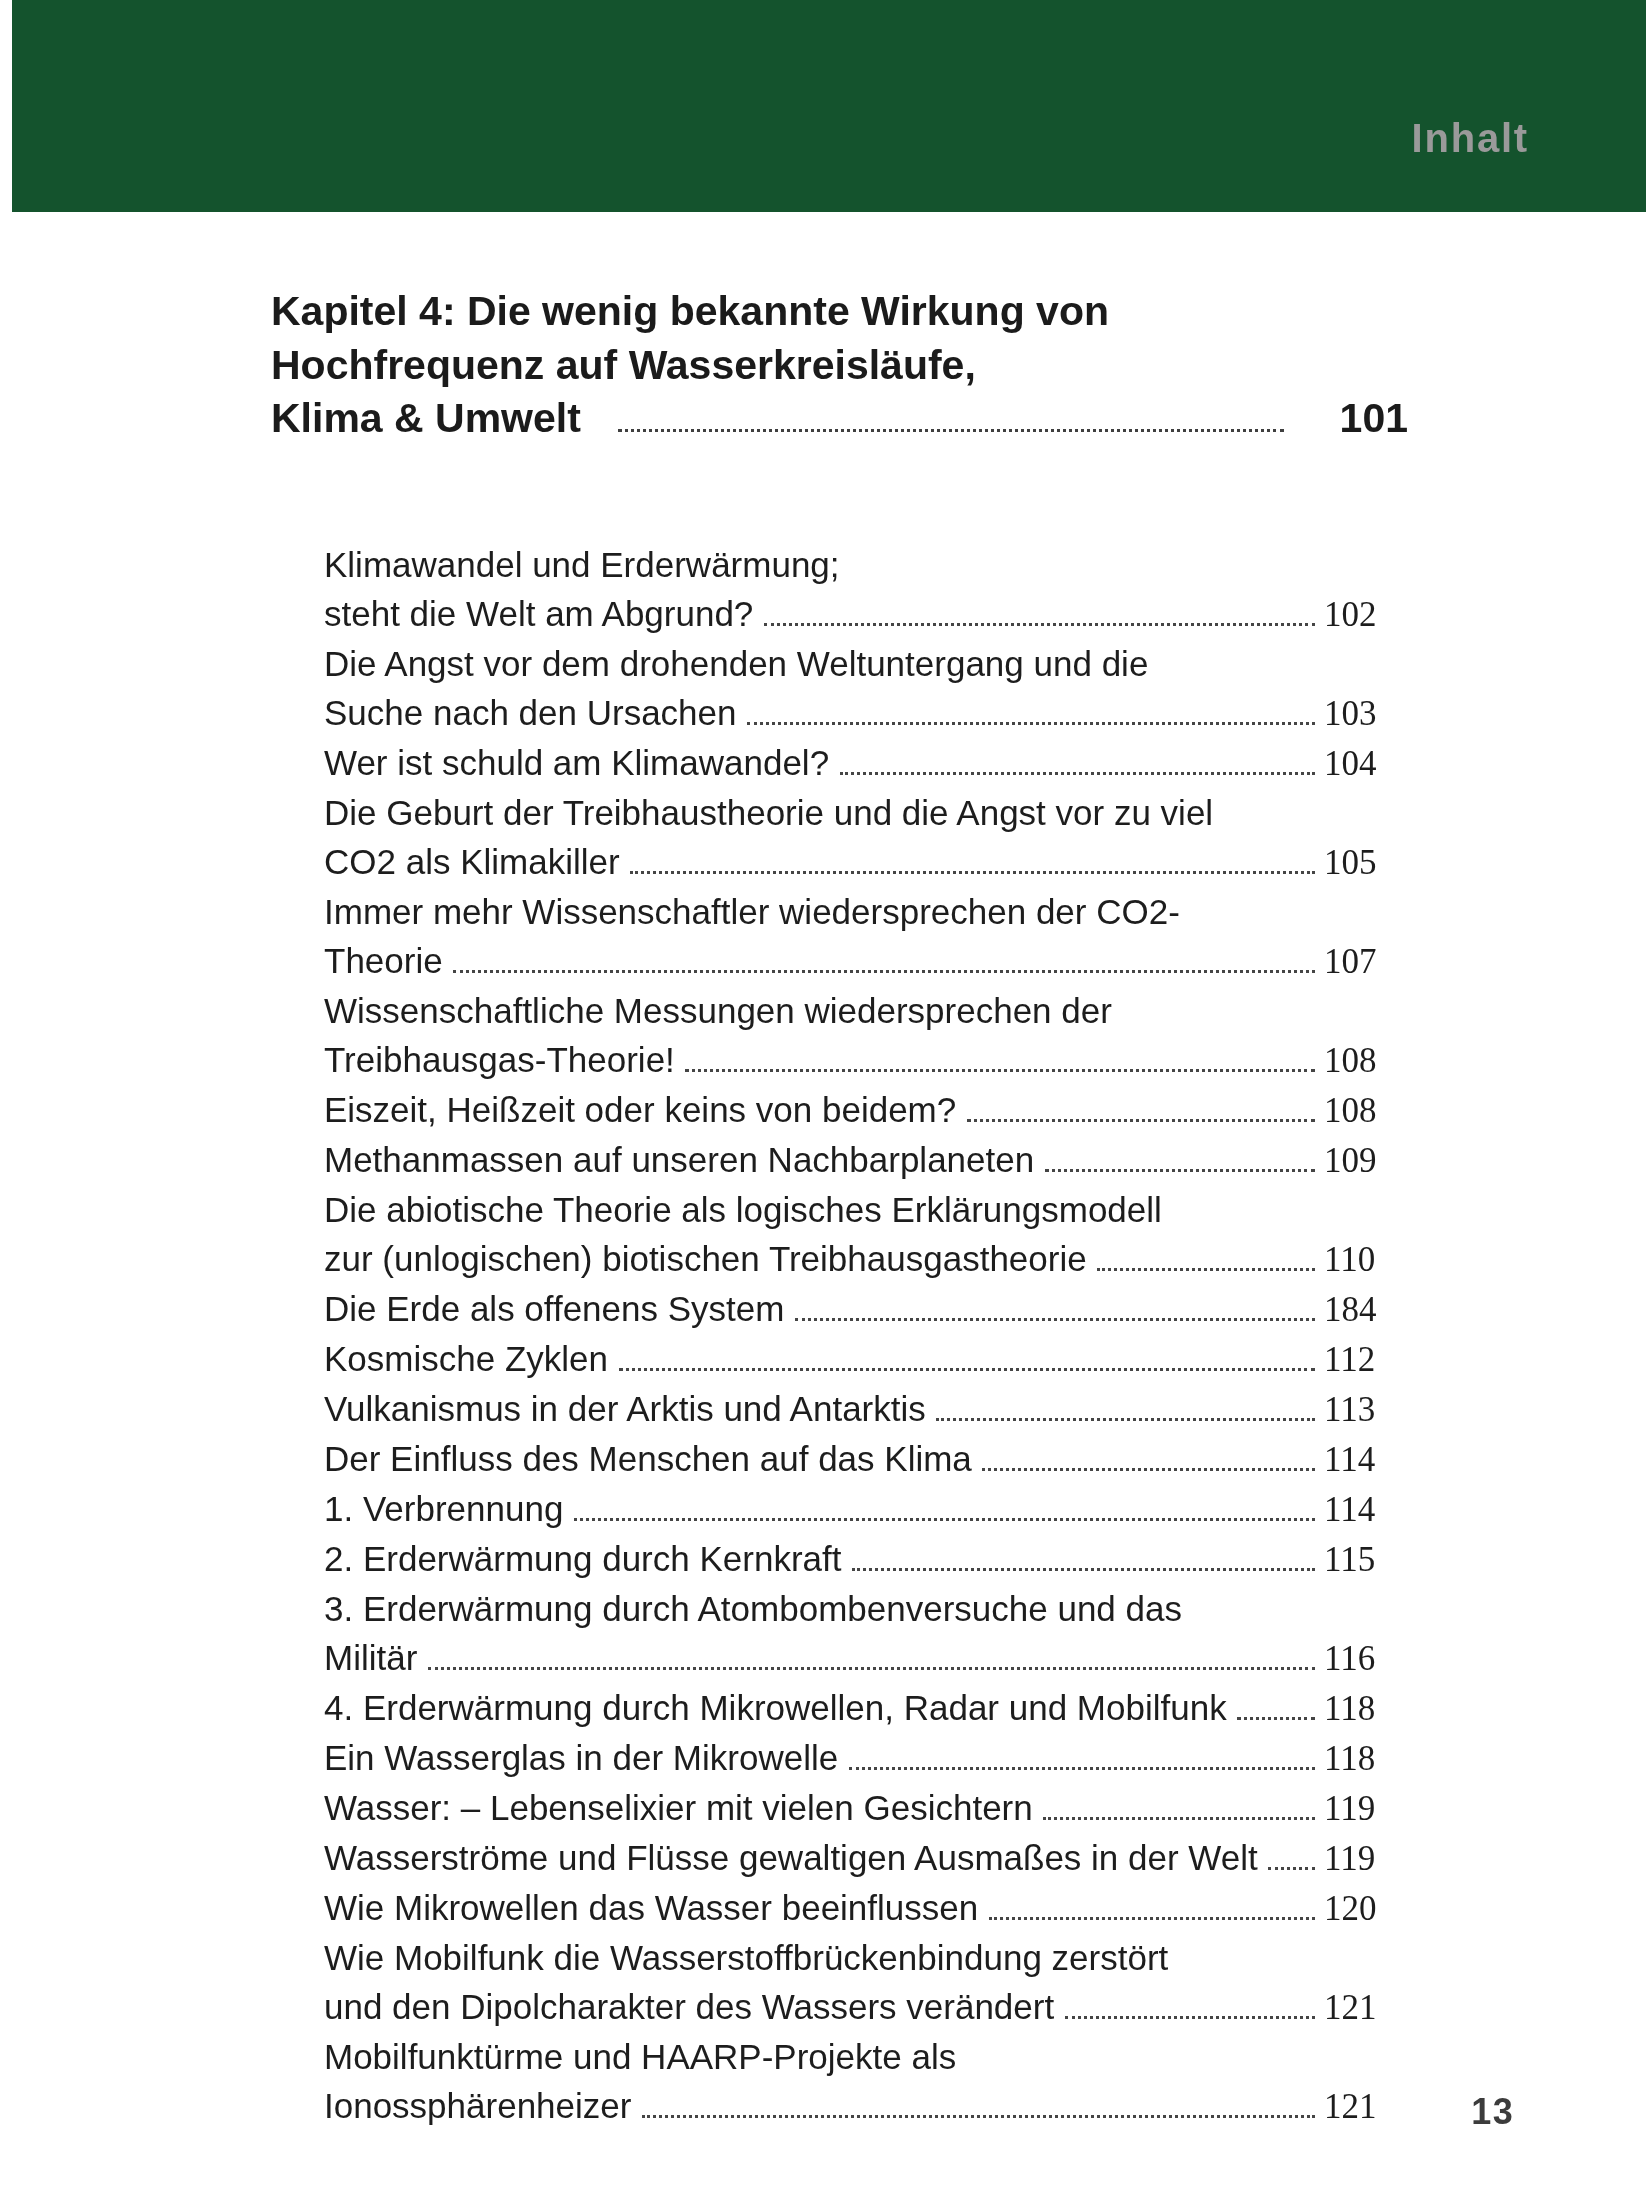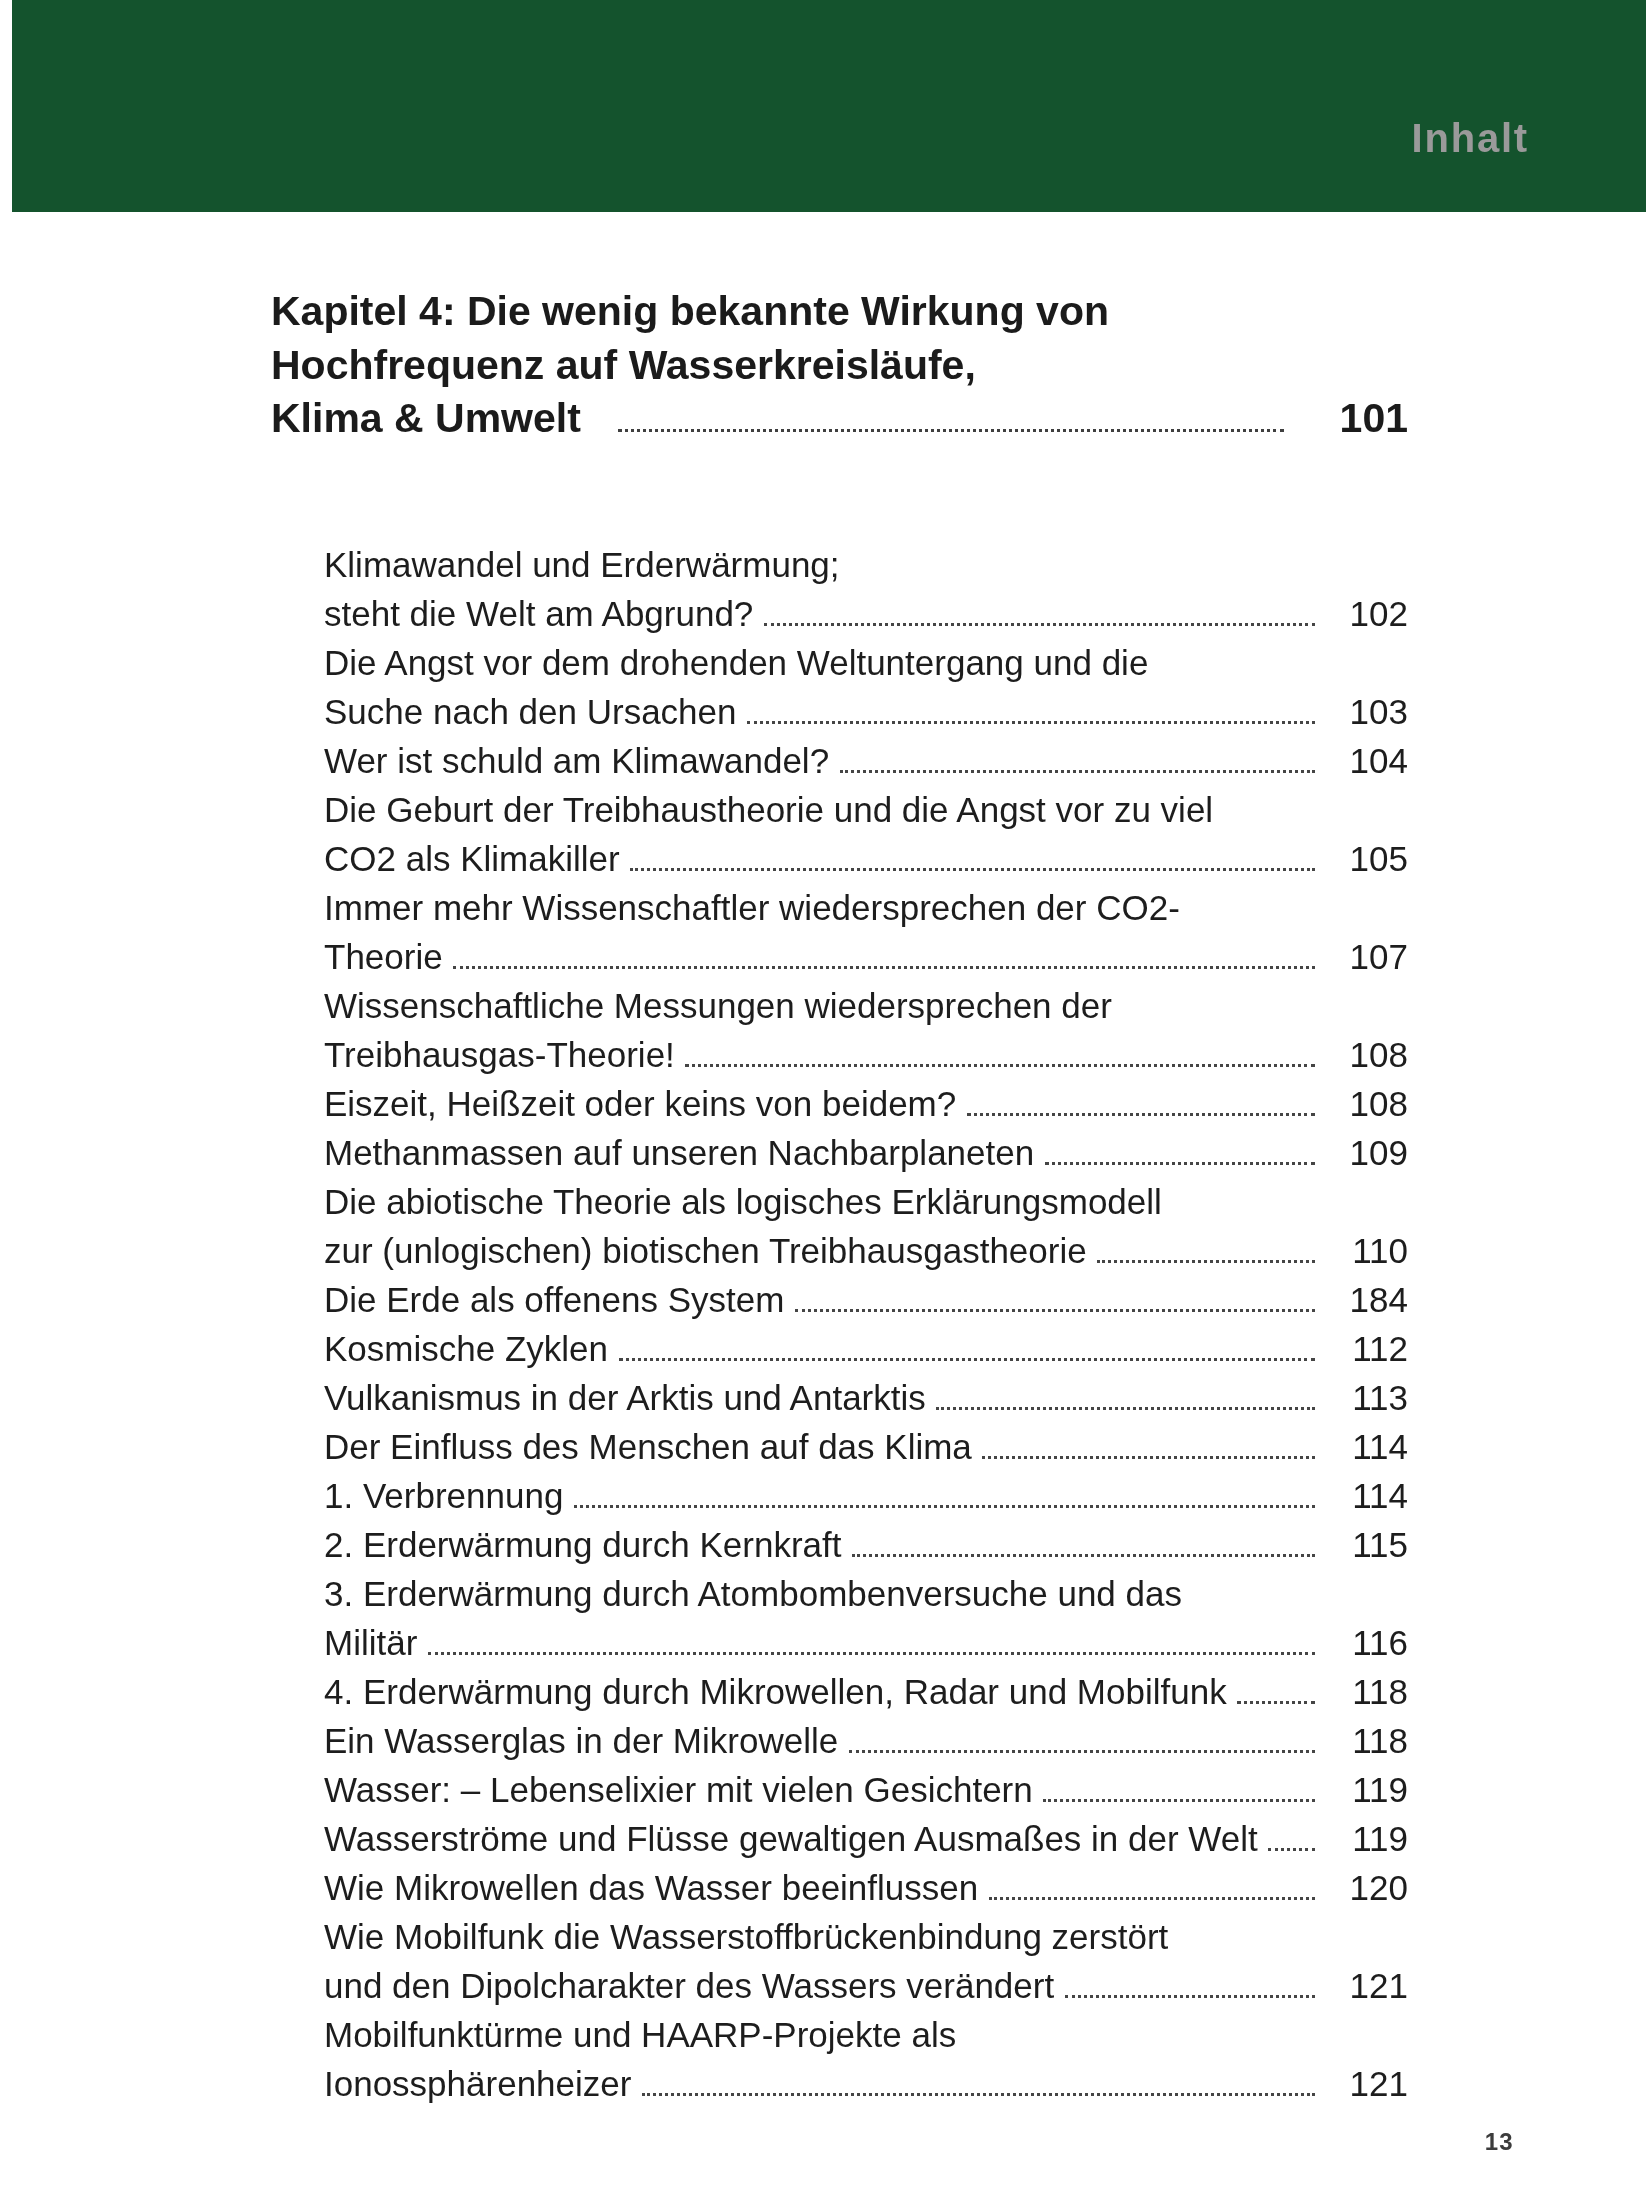--- a/index.html
+++ b/index.html
@@ -75,30 +75,31 @@
     white-space: pre;
   }
   .toc-row .leader {
     flex: 1 1 auto;
     margin: 0 8.8px 0 10.6px;
     border-bottom: 3.1px dotted #454545;
     height: 0;
     min-width: 17.6px;
   }
   .toc-row .pagenum {
-    text-align: right;
+    text-align: left;
     min-width: 84px;
+    font-family: Liberation Serif, serif;
   }
 
   
   .folio {
     position: absolute;
     right: 132px;
-    bottom: 136px;
-    font-size: 24px;
+    bottom: 159px;
+    font-size: 36px;
     font-weight: bold;
     color: #3c3c3c;
     letter-spacing: 1.3px;
   }
 </style>
 </head>
 <body>
 
 <div class="header-band">
   <span class="running-head">Inhalt</span>

